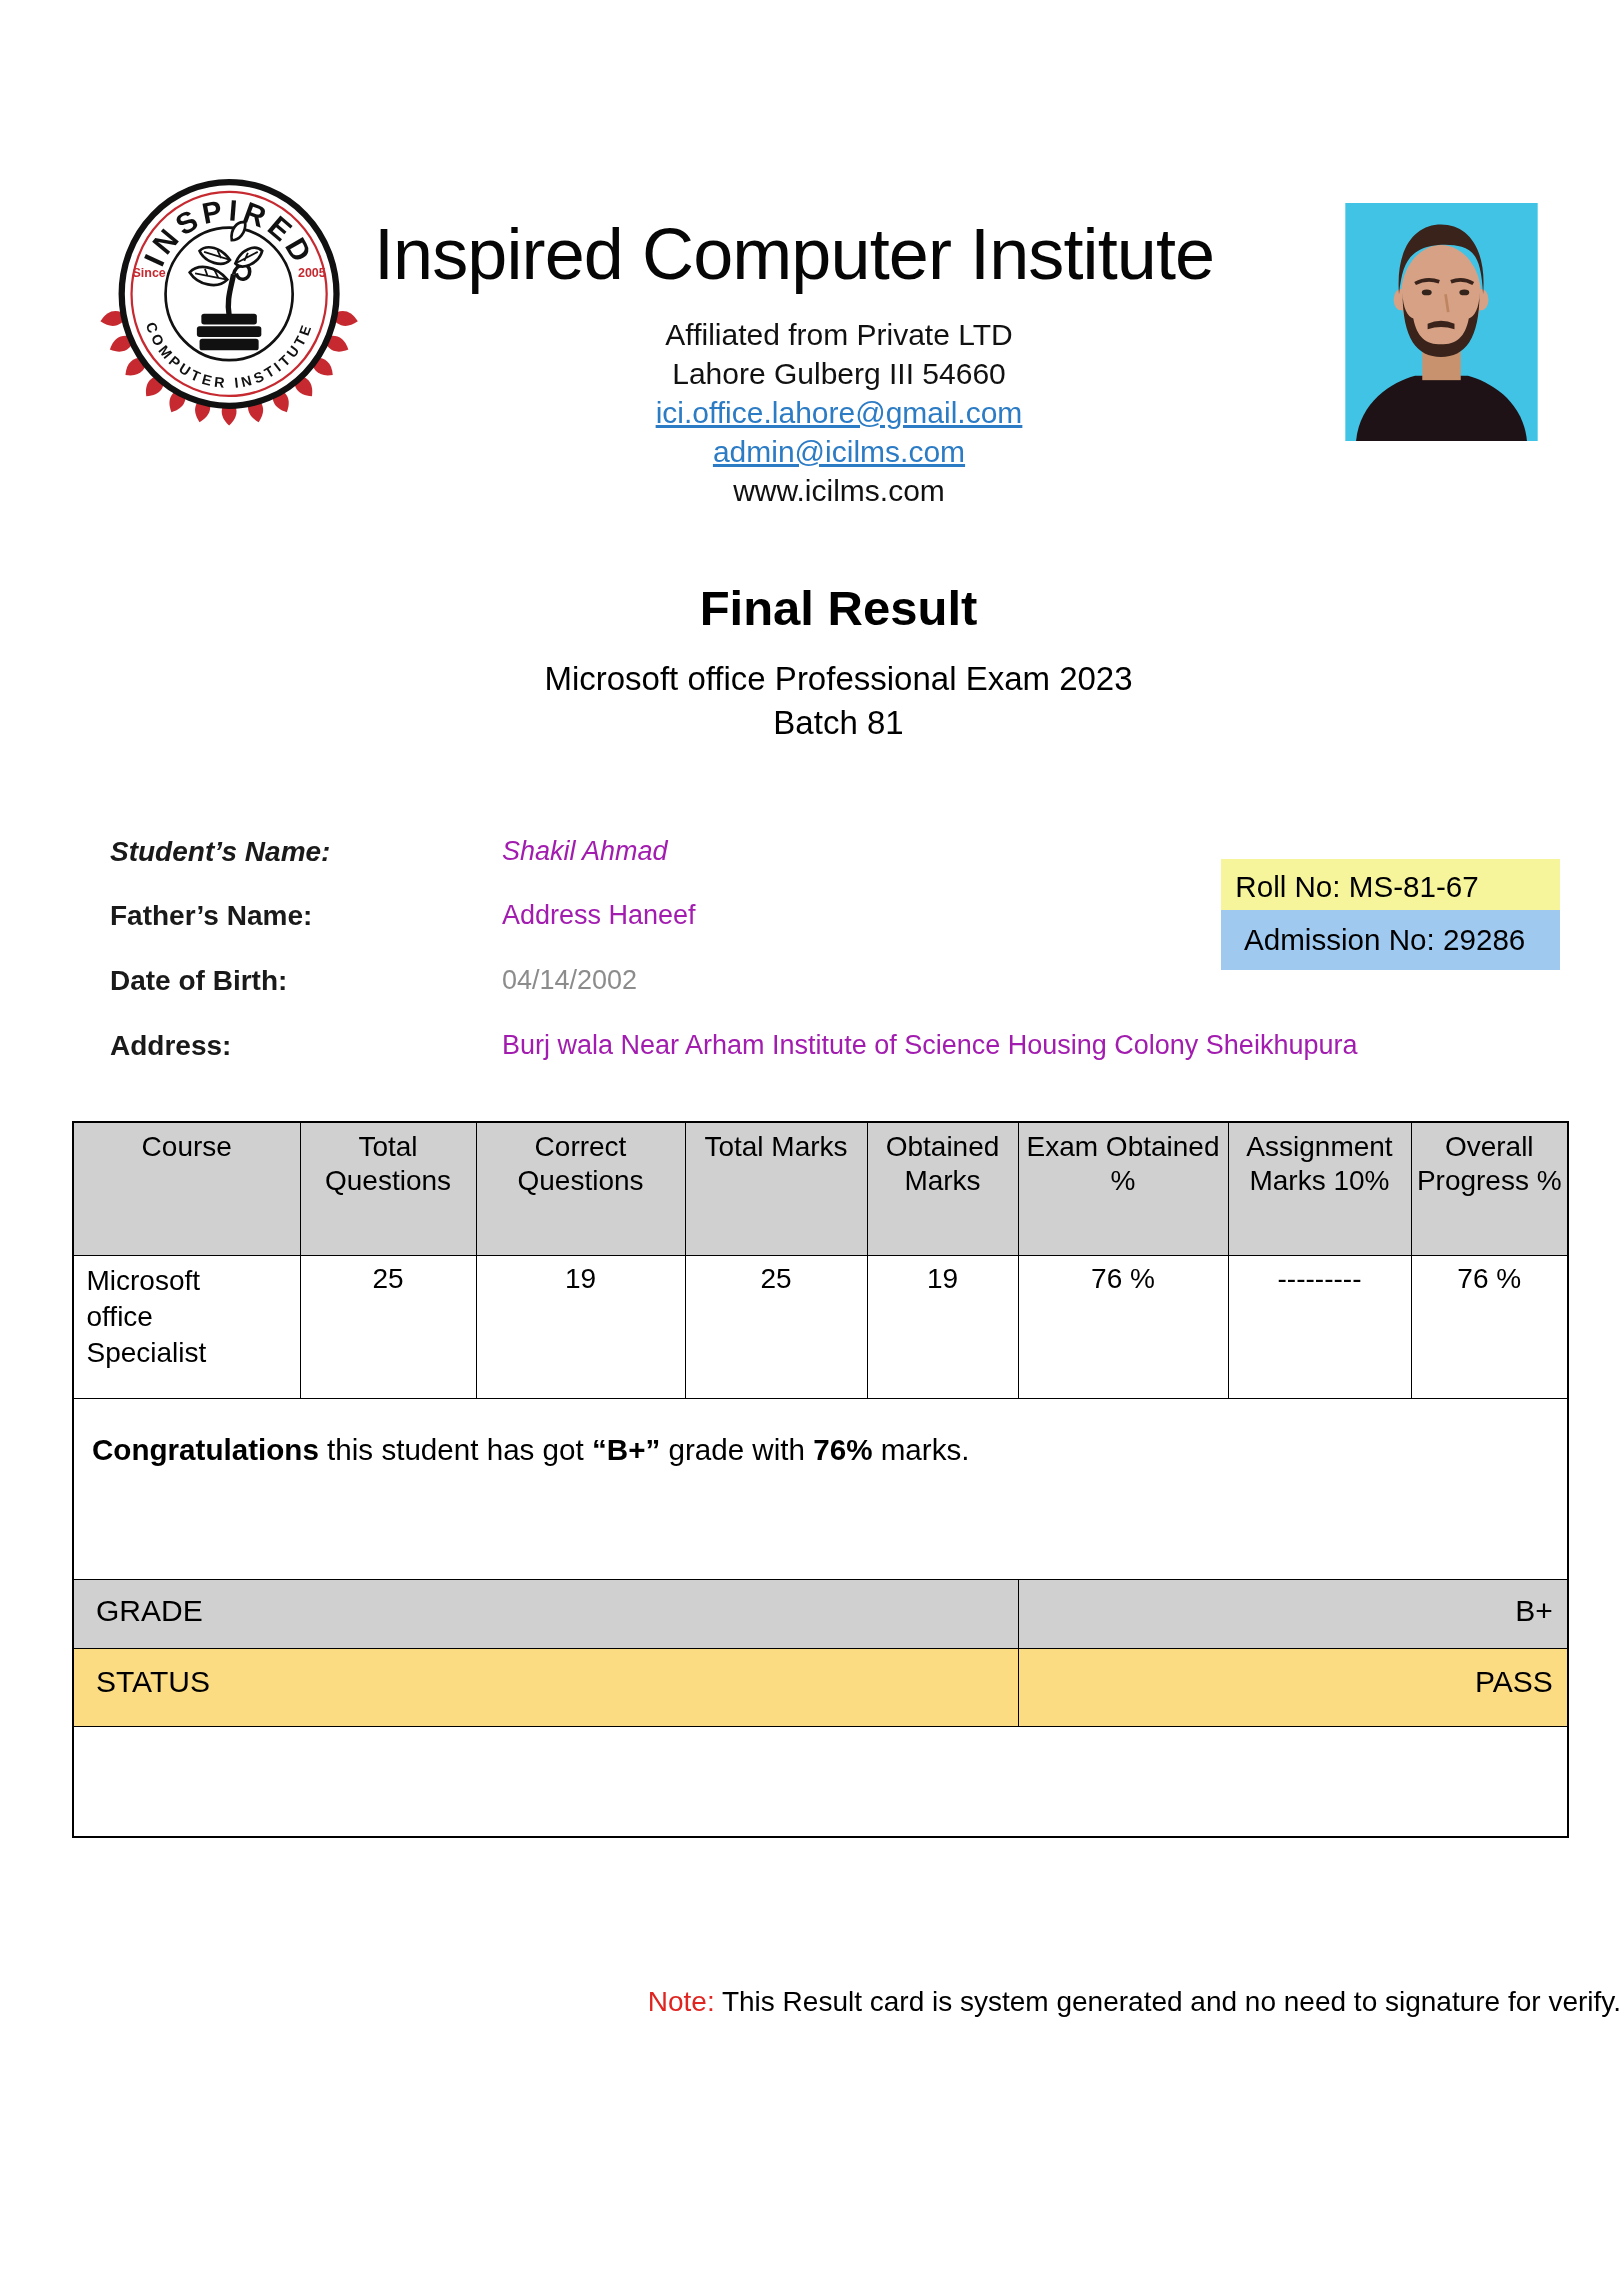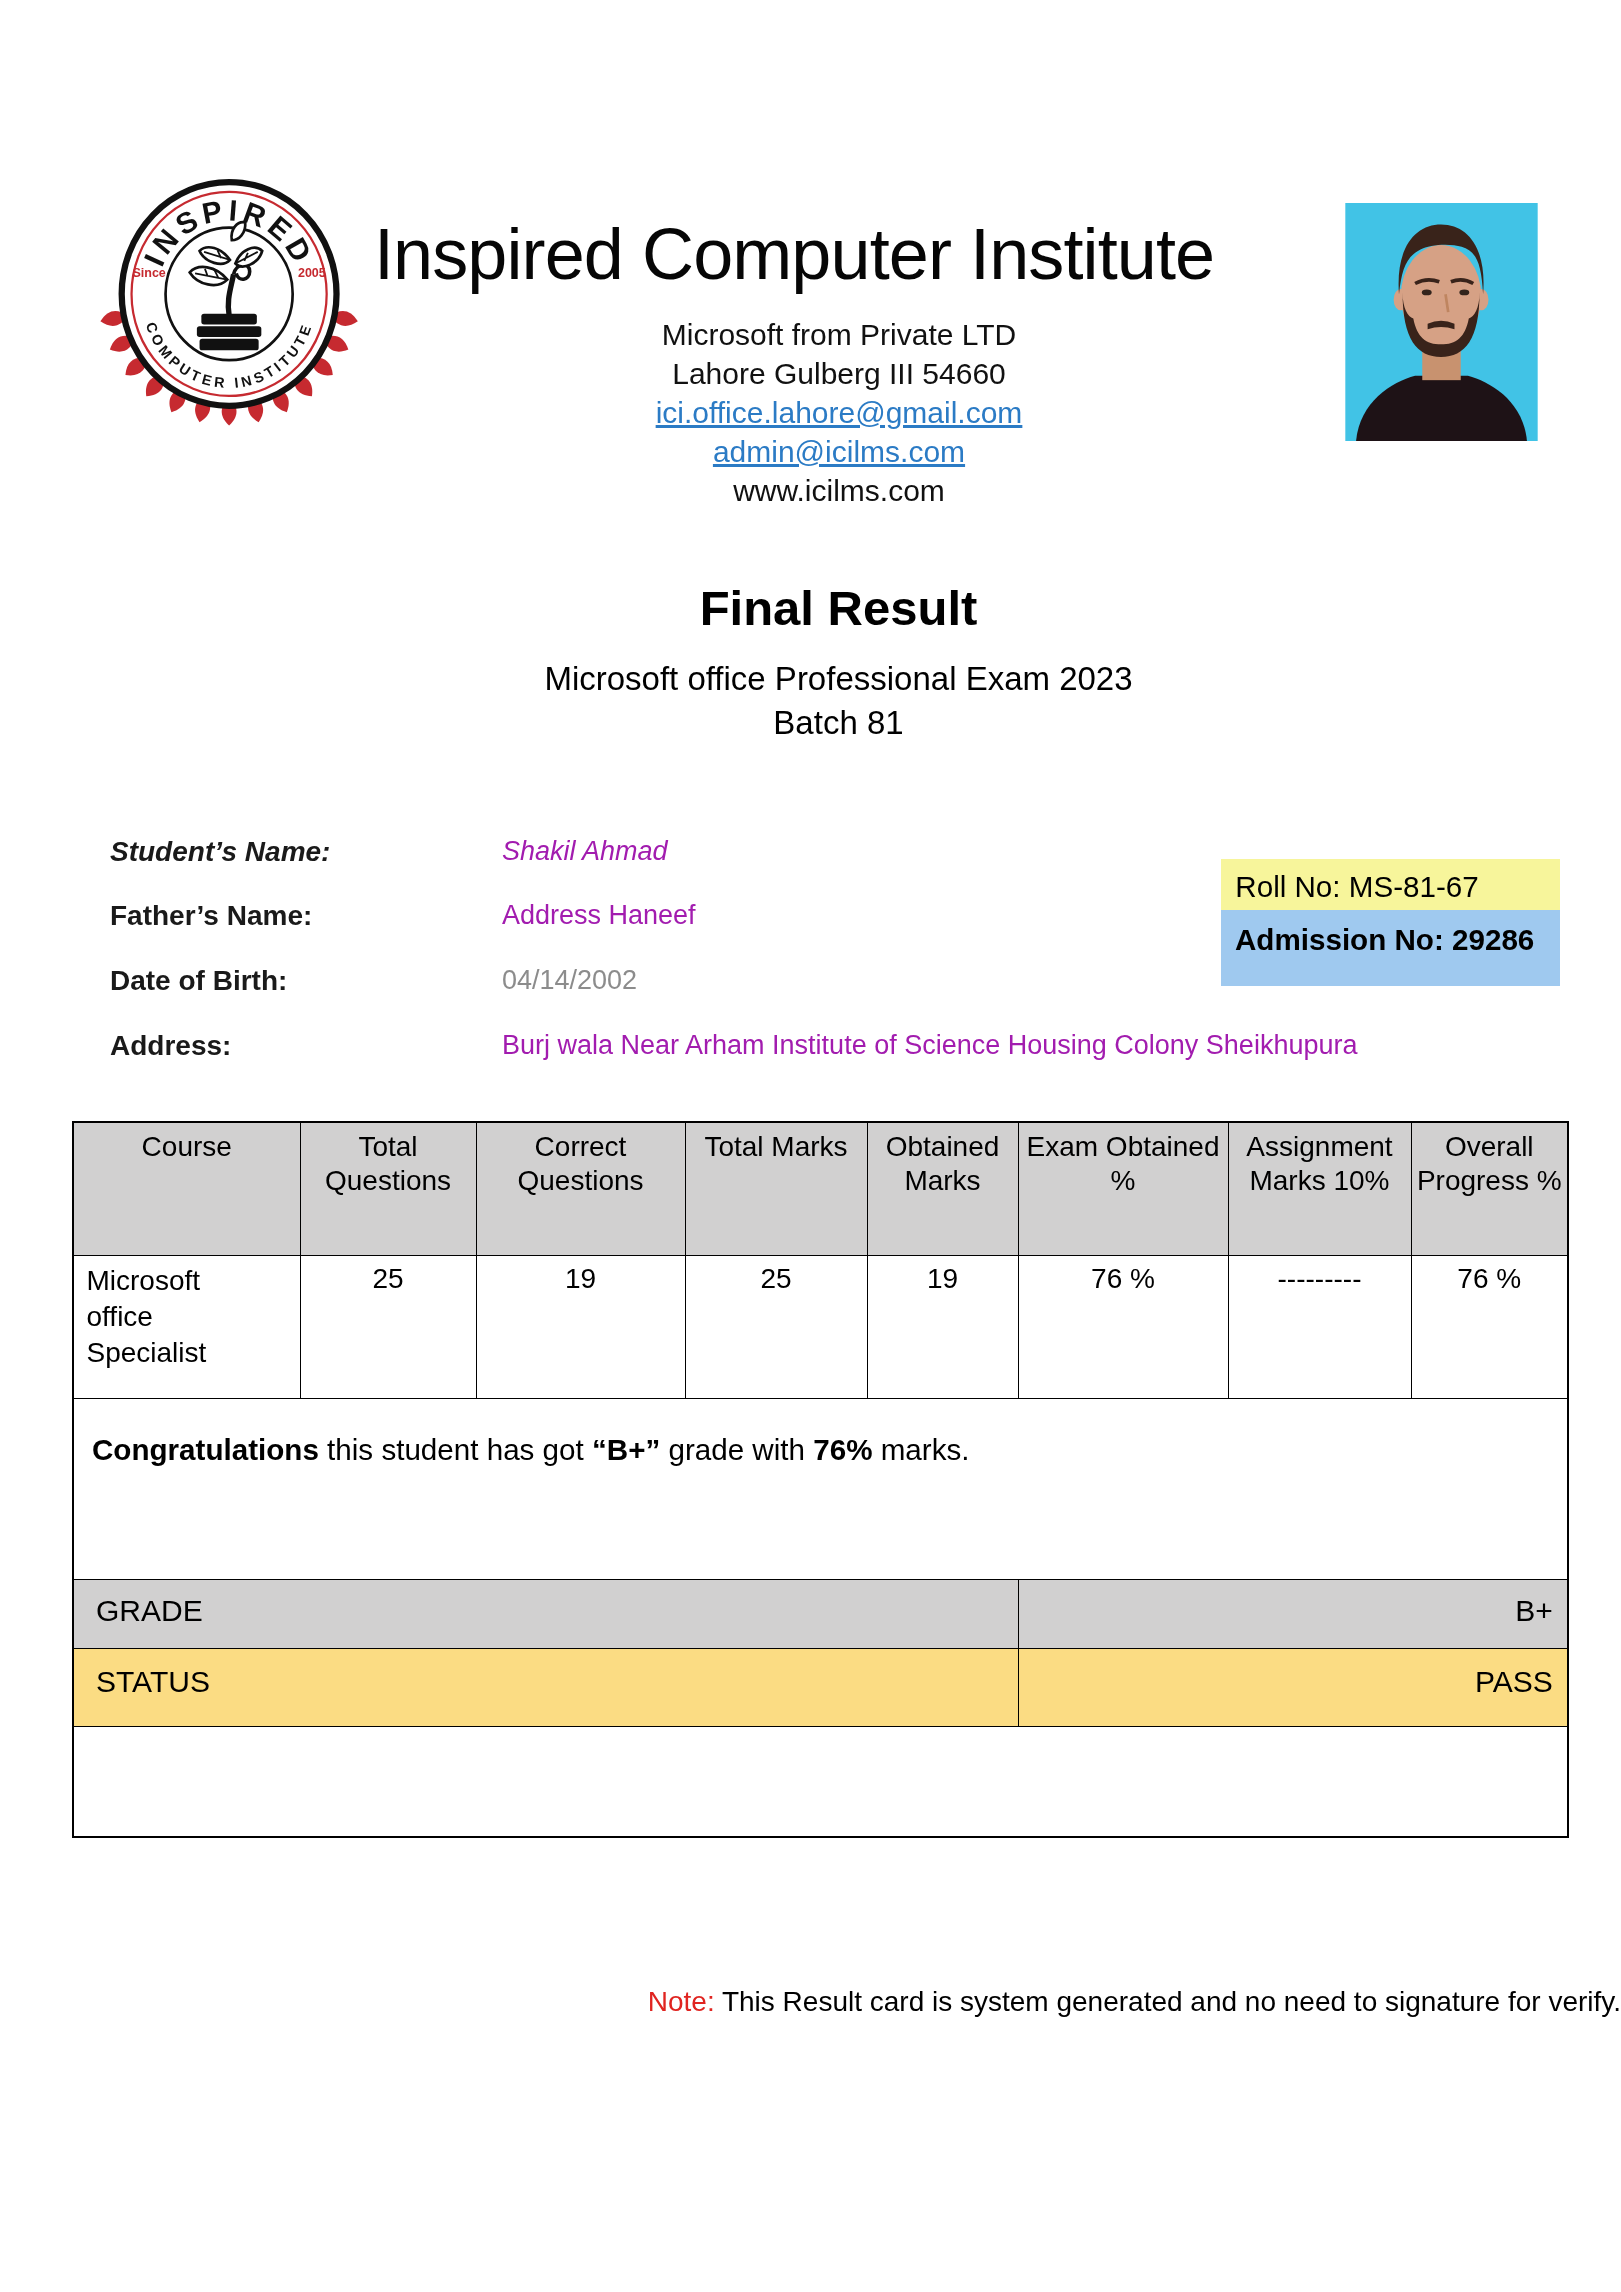--- a/index.html
+++ b/index.html
@@ -28,22 +28,22 @@
   .exam-subtitle{position:absolute;left:56px;top:660px;width:1565px;text-align:center;font-size:33px;}
   .batch{position:absolute;left:56px;top:704px;width:1565px;text-align:center;font-size:33px;}
 
   .info-label{position:absolute;left:110px;font-size:28px;font-weight:600;color:#1a1a1a;}
   .info-value{position:absolute;left:502px;font-size:27px;color:#a21caf;}
   .y1{top:836px;font-style:italic;} .y2{top:900px;} .y3{top:965px;} .y4{top:1030px;}
   .dob-value{color:#8C8C8C;}
 
   .roll-box{position:absolute;left:1221px;top:843px;width:339px;height:56px;background:var(--roll-bg);
     font-size:29.6px;line-height:56px;padding-left:14.3px;margin-top:16px;}
-  .admission-box{position:absolute;left:1221px;top:910px;width:339px;height:76px;background:var(--admission-bg);
-    font-size:29.6px;line-height:60px;padding-left:14px;font-weight:bold;}
+  .admission-box{position:absolute;left:1221px;top:910px;width:339px;height:60px;background:var(--admission-bg);
+    font-size:29.6px;line-height:60px;padding-left:23px;}
 
   table.result{position:absolute;left:72px;top:1121px;width:1493px;border-collapse:collapse;
     table-layout:fixed;border:2.7px solid #000;}
   table.result th,table.result td{border:1.8px solid #000;vertical-align:top;font-weight:400;}
   table.result th{background:var(--header-gray);font-size:28px;text-align:center;padding-top:7.2px;line-height:34px;}
   tr.hdr{height:133px;} tr.datarow{height:143px;} tr.congrow{height:181px;}
   tr.graderow{height:69px;} tr.statusrow{height:78px;} tr.emptyrow{height:111px;}
   td.course-cell{text-align:left;font-size:28px;line-height:36px;padding:7.2px 52px 0 12.5px;}
   td.num-cell{text-align:center;font-size:28px;padding-top:7.2px;}
   td.cong-cell{font-size:29.6px;padding:34px 18px 0 18px;}
@@ -110,21 +110,21 @@
     </g>
     <g fill="#111">
       <rect x="114" y="156" width="62" height="12" rx="3"></rect>
       <rect x="109" y="170" width="72" height="12" rx="3"></rect>
       <rect x="112" y="184" width="66" height="13" rx="3"></rect>
     </g>
   </svg>
 
   <h1 class="institute-title">Inspired Computer Institute</h1>
   <div class="contact">
-    <div>Microsoft from Private LTD</div>
+    <div>Affiliated from Private LTD</div>
     <div>Lahore Gulberg III 54660</div>
     <div><span class="link">ici.office.lahore@gmail.com</span></div>
     <div><span class="link">admin@icilms.com</span></div>
     <div>www.icilms.com</div>
   </div>
 
   <svg class="photo" viewBox="0 0 215 266">
     <rect width="215" height="266" fill="var(--photo-bg)"></rect>
     <path d="M12,266 C16,222 52,200 78,193 L137,193 C163,200 199,222 203,266 Z" fill="#1E1216"></path>
     <rect x="86" y="146" width="43" height="52" fill="#C8926F"></rect>

